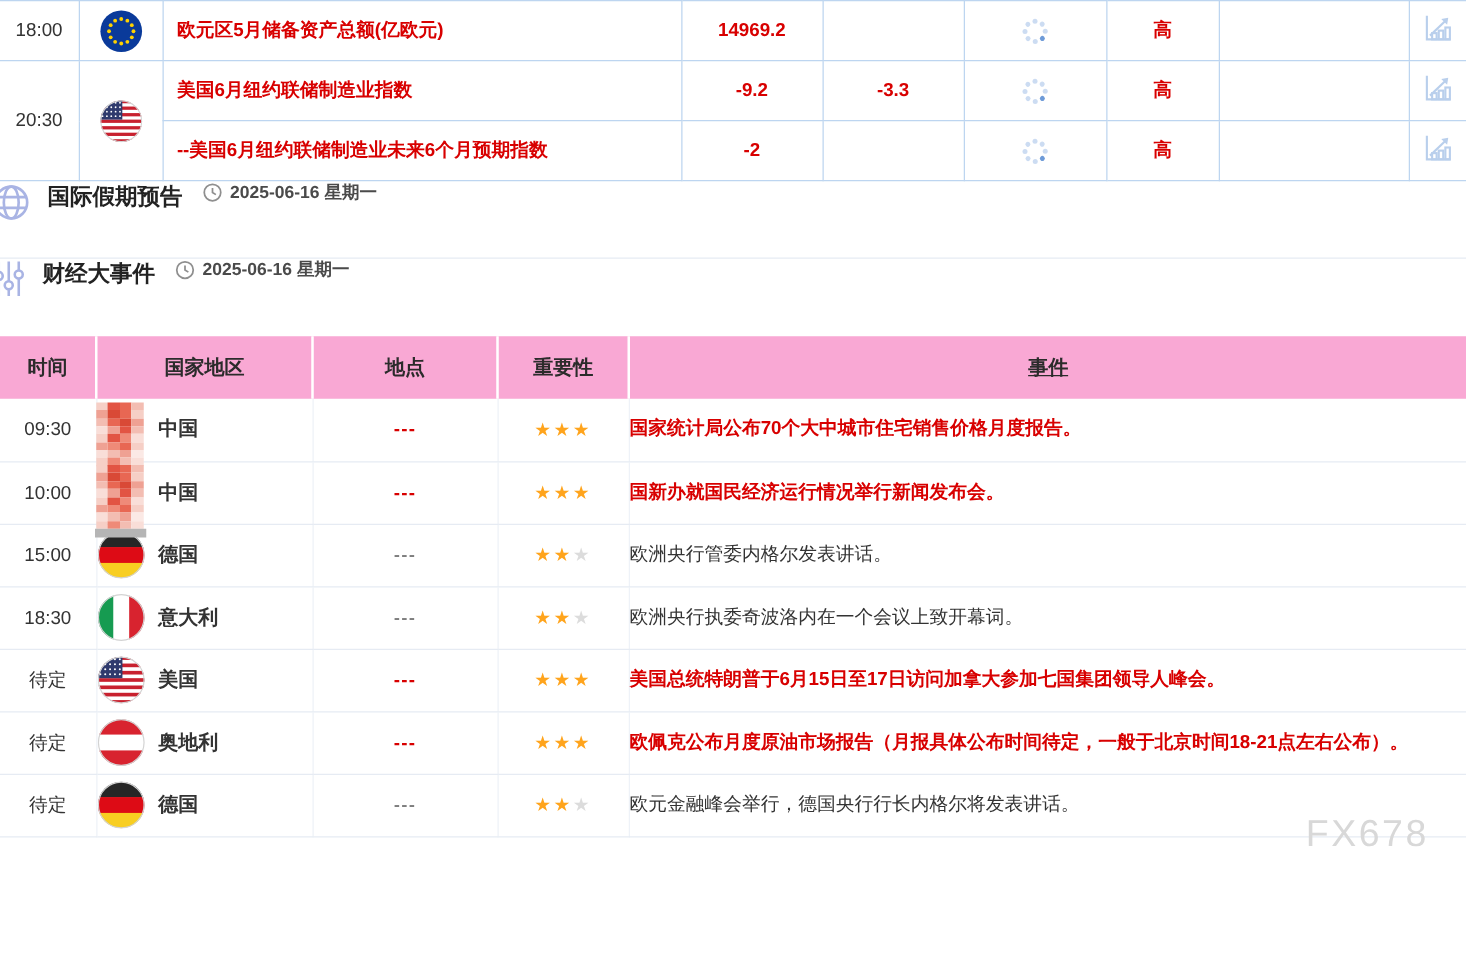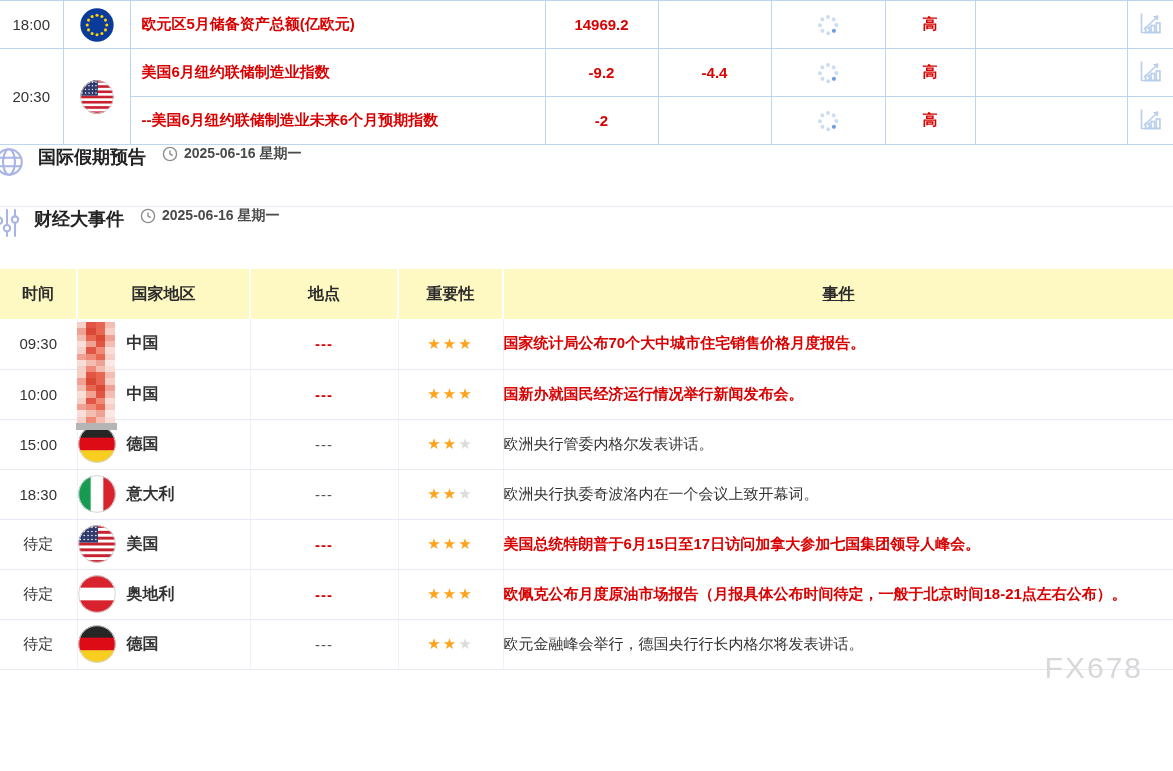--- a/index.html
+++ b/index.html
@@ -25,21 +25,21 @@
 
   
   .section-head { display:flex; align-items:flex-start; height:62px; }
   .holiday-head { border-bottom:1px solid #e6ebf3; }
   .sec-icon { display:flex; align-items:center; margin-left:-8px; }
   .sec-title { font-size:18px; font-weight:bold; color:#222; margin:0 16px 0 12px; }
   .sec-date { display:flex; align-items:center; gap:6px; font-size:14px; font-weight:bold; color:#4a4a4a; }
   .empty-row { height:56px; display:flex; align-items:center; justify-content:center; font-size:15px; color:#333; border-bottom:1px solid #e6ebf3; }
 
   
-  .ev-table th { background:#fef9c3; height:50px; font-size:16px; color:#2b2b2b; font-weight:bold; border-right:2px solid #fff; }
+  .ev-table th { background:#f9a8d4; height:50px; font-size:16px; color:#2b2b2b; font-weight:bold; border-right:2px solid #fff; }
   .ev-table th:last-child { border-right:none;text-decoration:underline; }
   .ev-table td { border-bottom:1px solid #e6ebf3; border-right:1px solid #eef2f8; height:50px; vertical-align:middle; font-size:15px; padding:0; }
   .ev-table td:last-child { border-right:none; }
   .ev-time { text-align:center; font-size:16px; color:#333; }
   .ev-country { padding-left:16px; }
   .country-wrap { display:flex; align-items:center; gap:11px; }
   .country-label { font-weight:bold; font-size:16px; color:#333; }
   .flag-wrap { position:relative; width:38px; height:38px; flex:none; }
   .flag-wrap svg { display:block; }
   .ev-loc { text-align:center; color:#555; letter-spacing:1px; }
@@ -159,21 +159,21 @@
                   <circle cx="6.5" cy="15.2" r="0.85" fill="#fff"></circle>
                   <circle cx="10.6" cy="15.2" r="0.85" fill="#fff"></circle>
                   <circle cx="14.7" cy="15.2" r="0.85" fill="#fff"></circle>
                   <circle cx="18.8" cy="15.2" r="0.85" fill="#fff"></circle>
                 </g>
                 <circle cx="20" cy="20" r="19.2" fill="none" stroke="#d3d3d3" stroke-width="1"></circle>
               </svg>
             </span></td>
           <td class="rel-title">美国6月纽约联储制造业指数</td>
           <td class="rel-val">-9.2</td>
-          <td class="rel-val">-4.4</td>
+          <td class="rel-val">-3.3</td>
           <td>
             <div class="spinner">
               <span class="sp-dot" style="transform: rotate(0deg) translateY(-8px);"></span>
               <span class="sp-dot" style="transform: rotate(45deg) translateY(-8px);"></span>
               <span class="sp-dot" style="transform: rotate(90deg) translateY(-8px);"></span>
               <span class="sp-dot sp-dark" style="transform: rotate(135deg) translateY(-8px);"></span>
               <span class="sp-dot" style="transform: rotate(180deg) translateY(-8px);"></span>
               <span class="sp-dot" style="transform: rotate(225deg) translateY(-8px);"></span>
               <span class="sp-dot" style="transform: rotate(270deg) translateY(-8px);"></span>
               <span class="sp-dot" style="transform: rotate(315deg) translateY(-8px);"></span>

